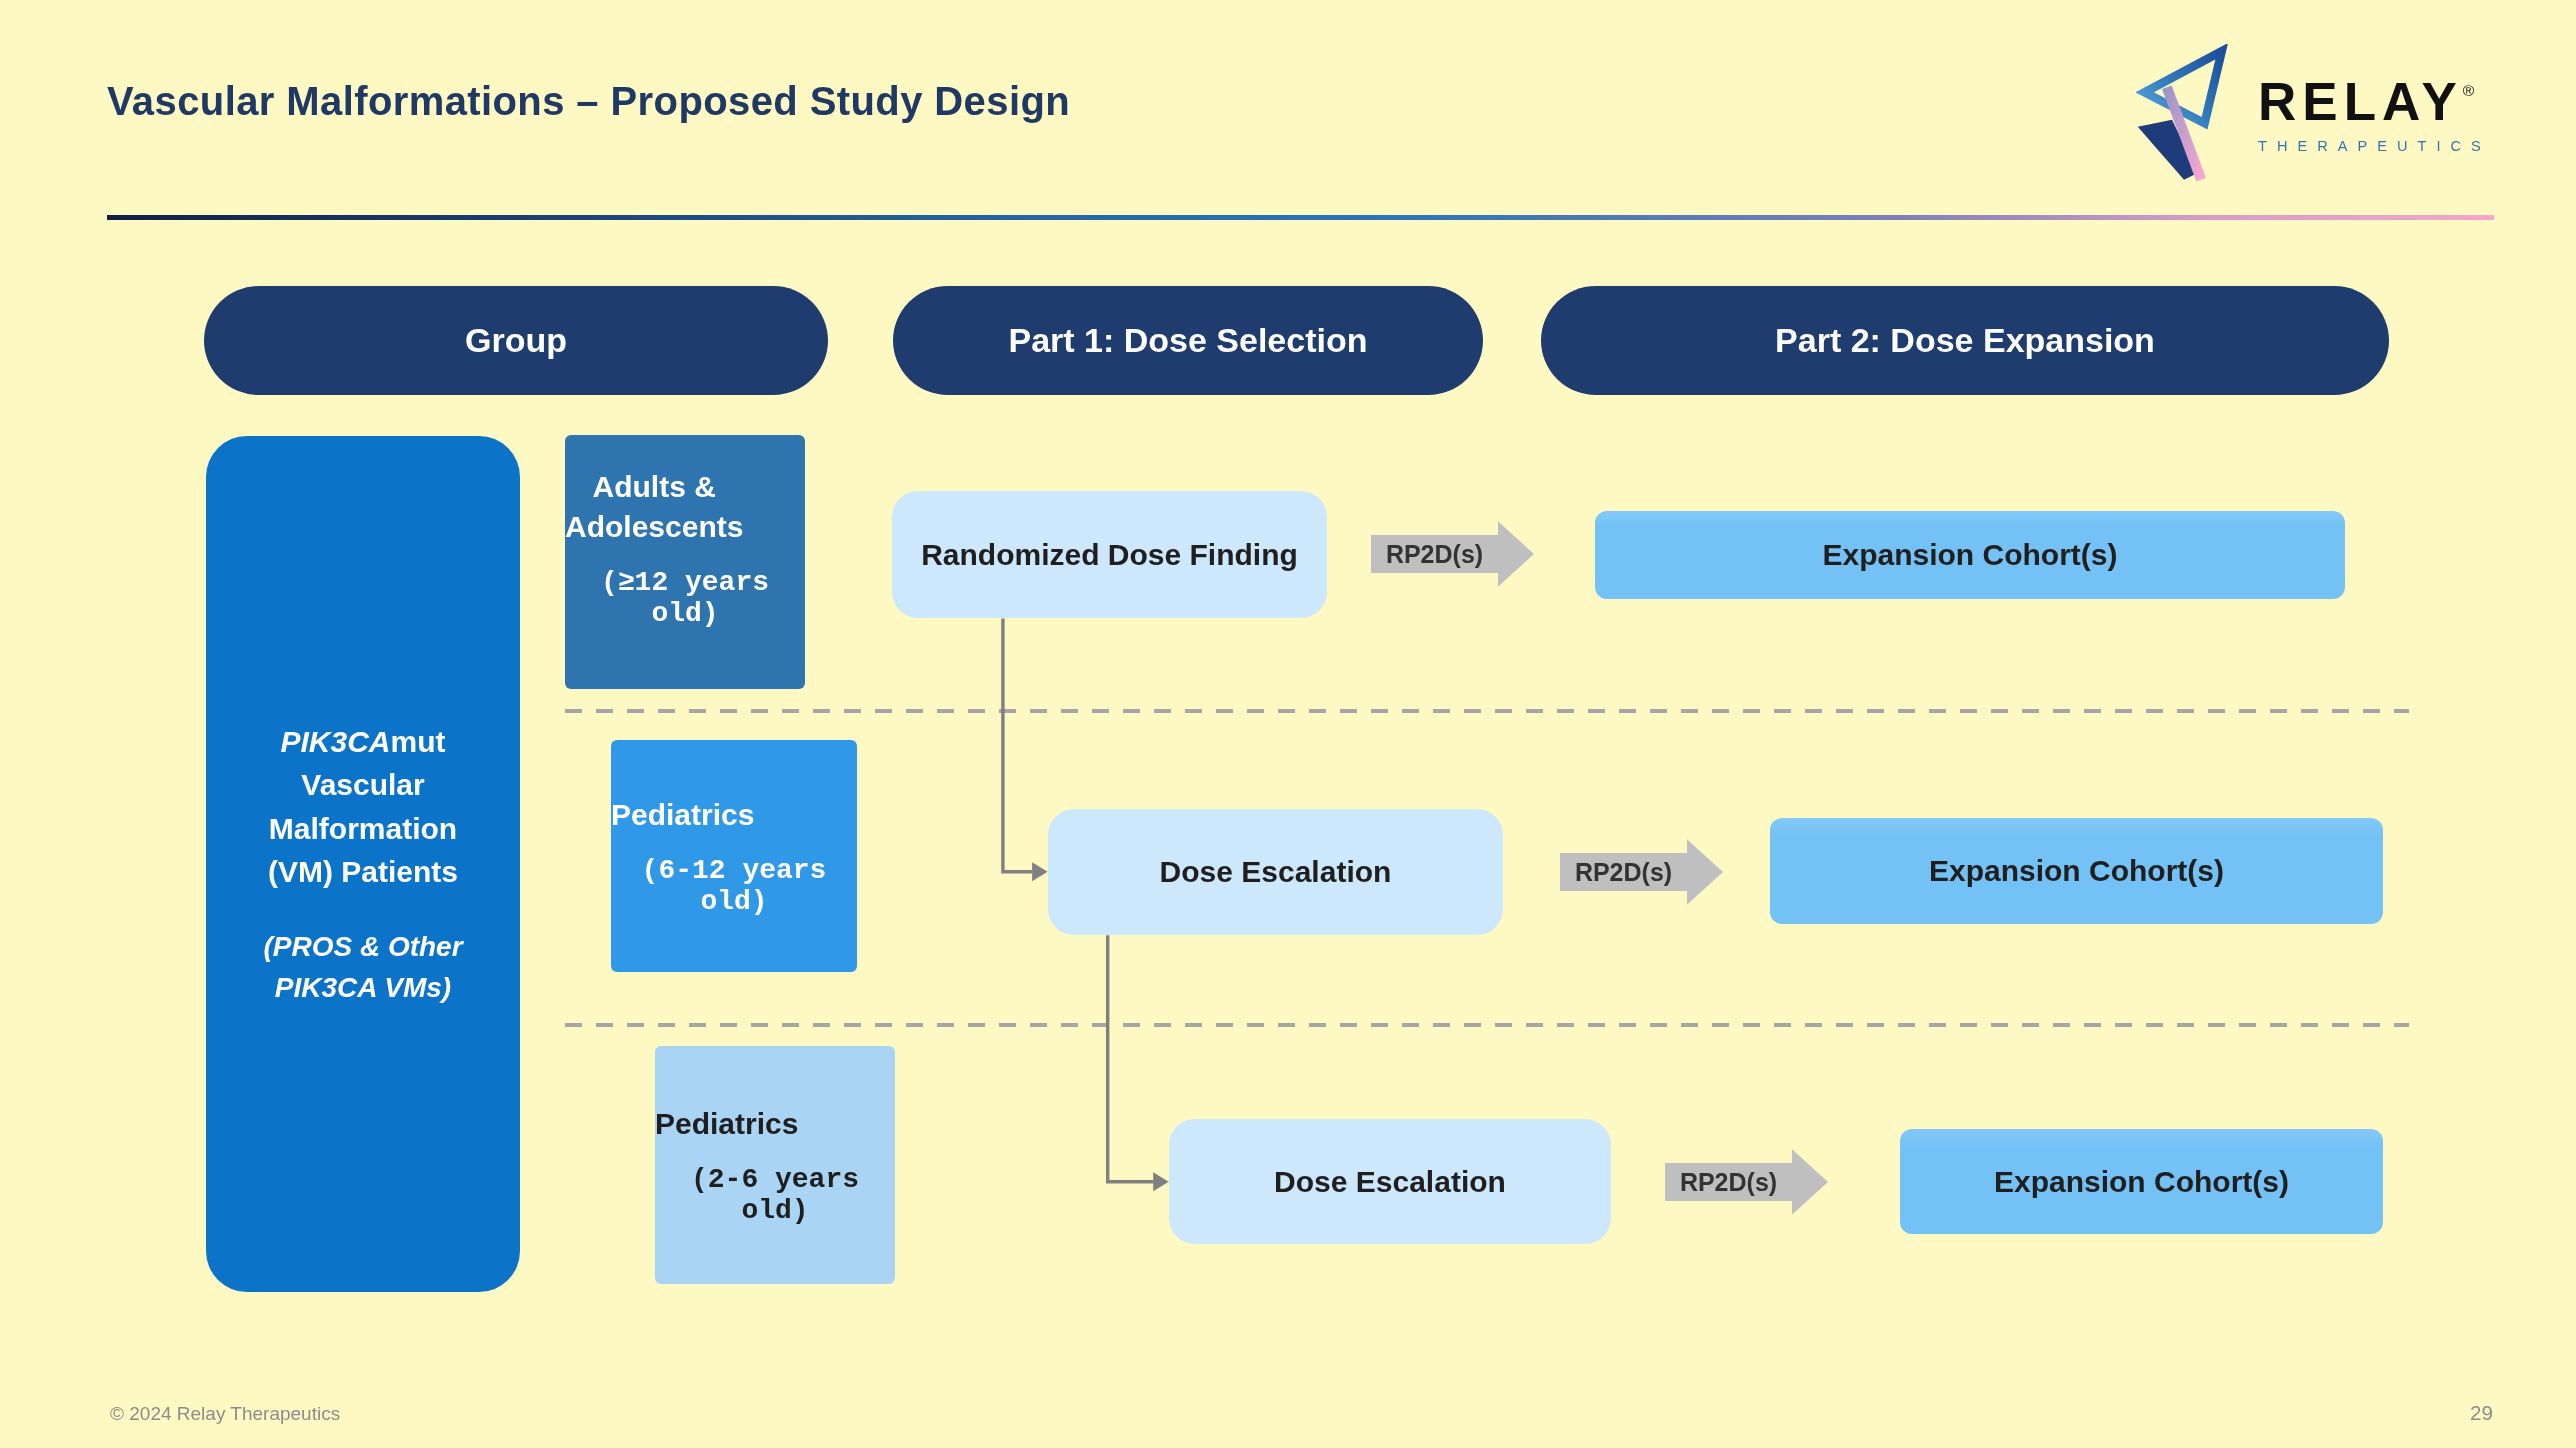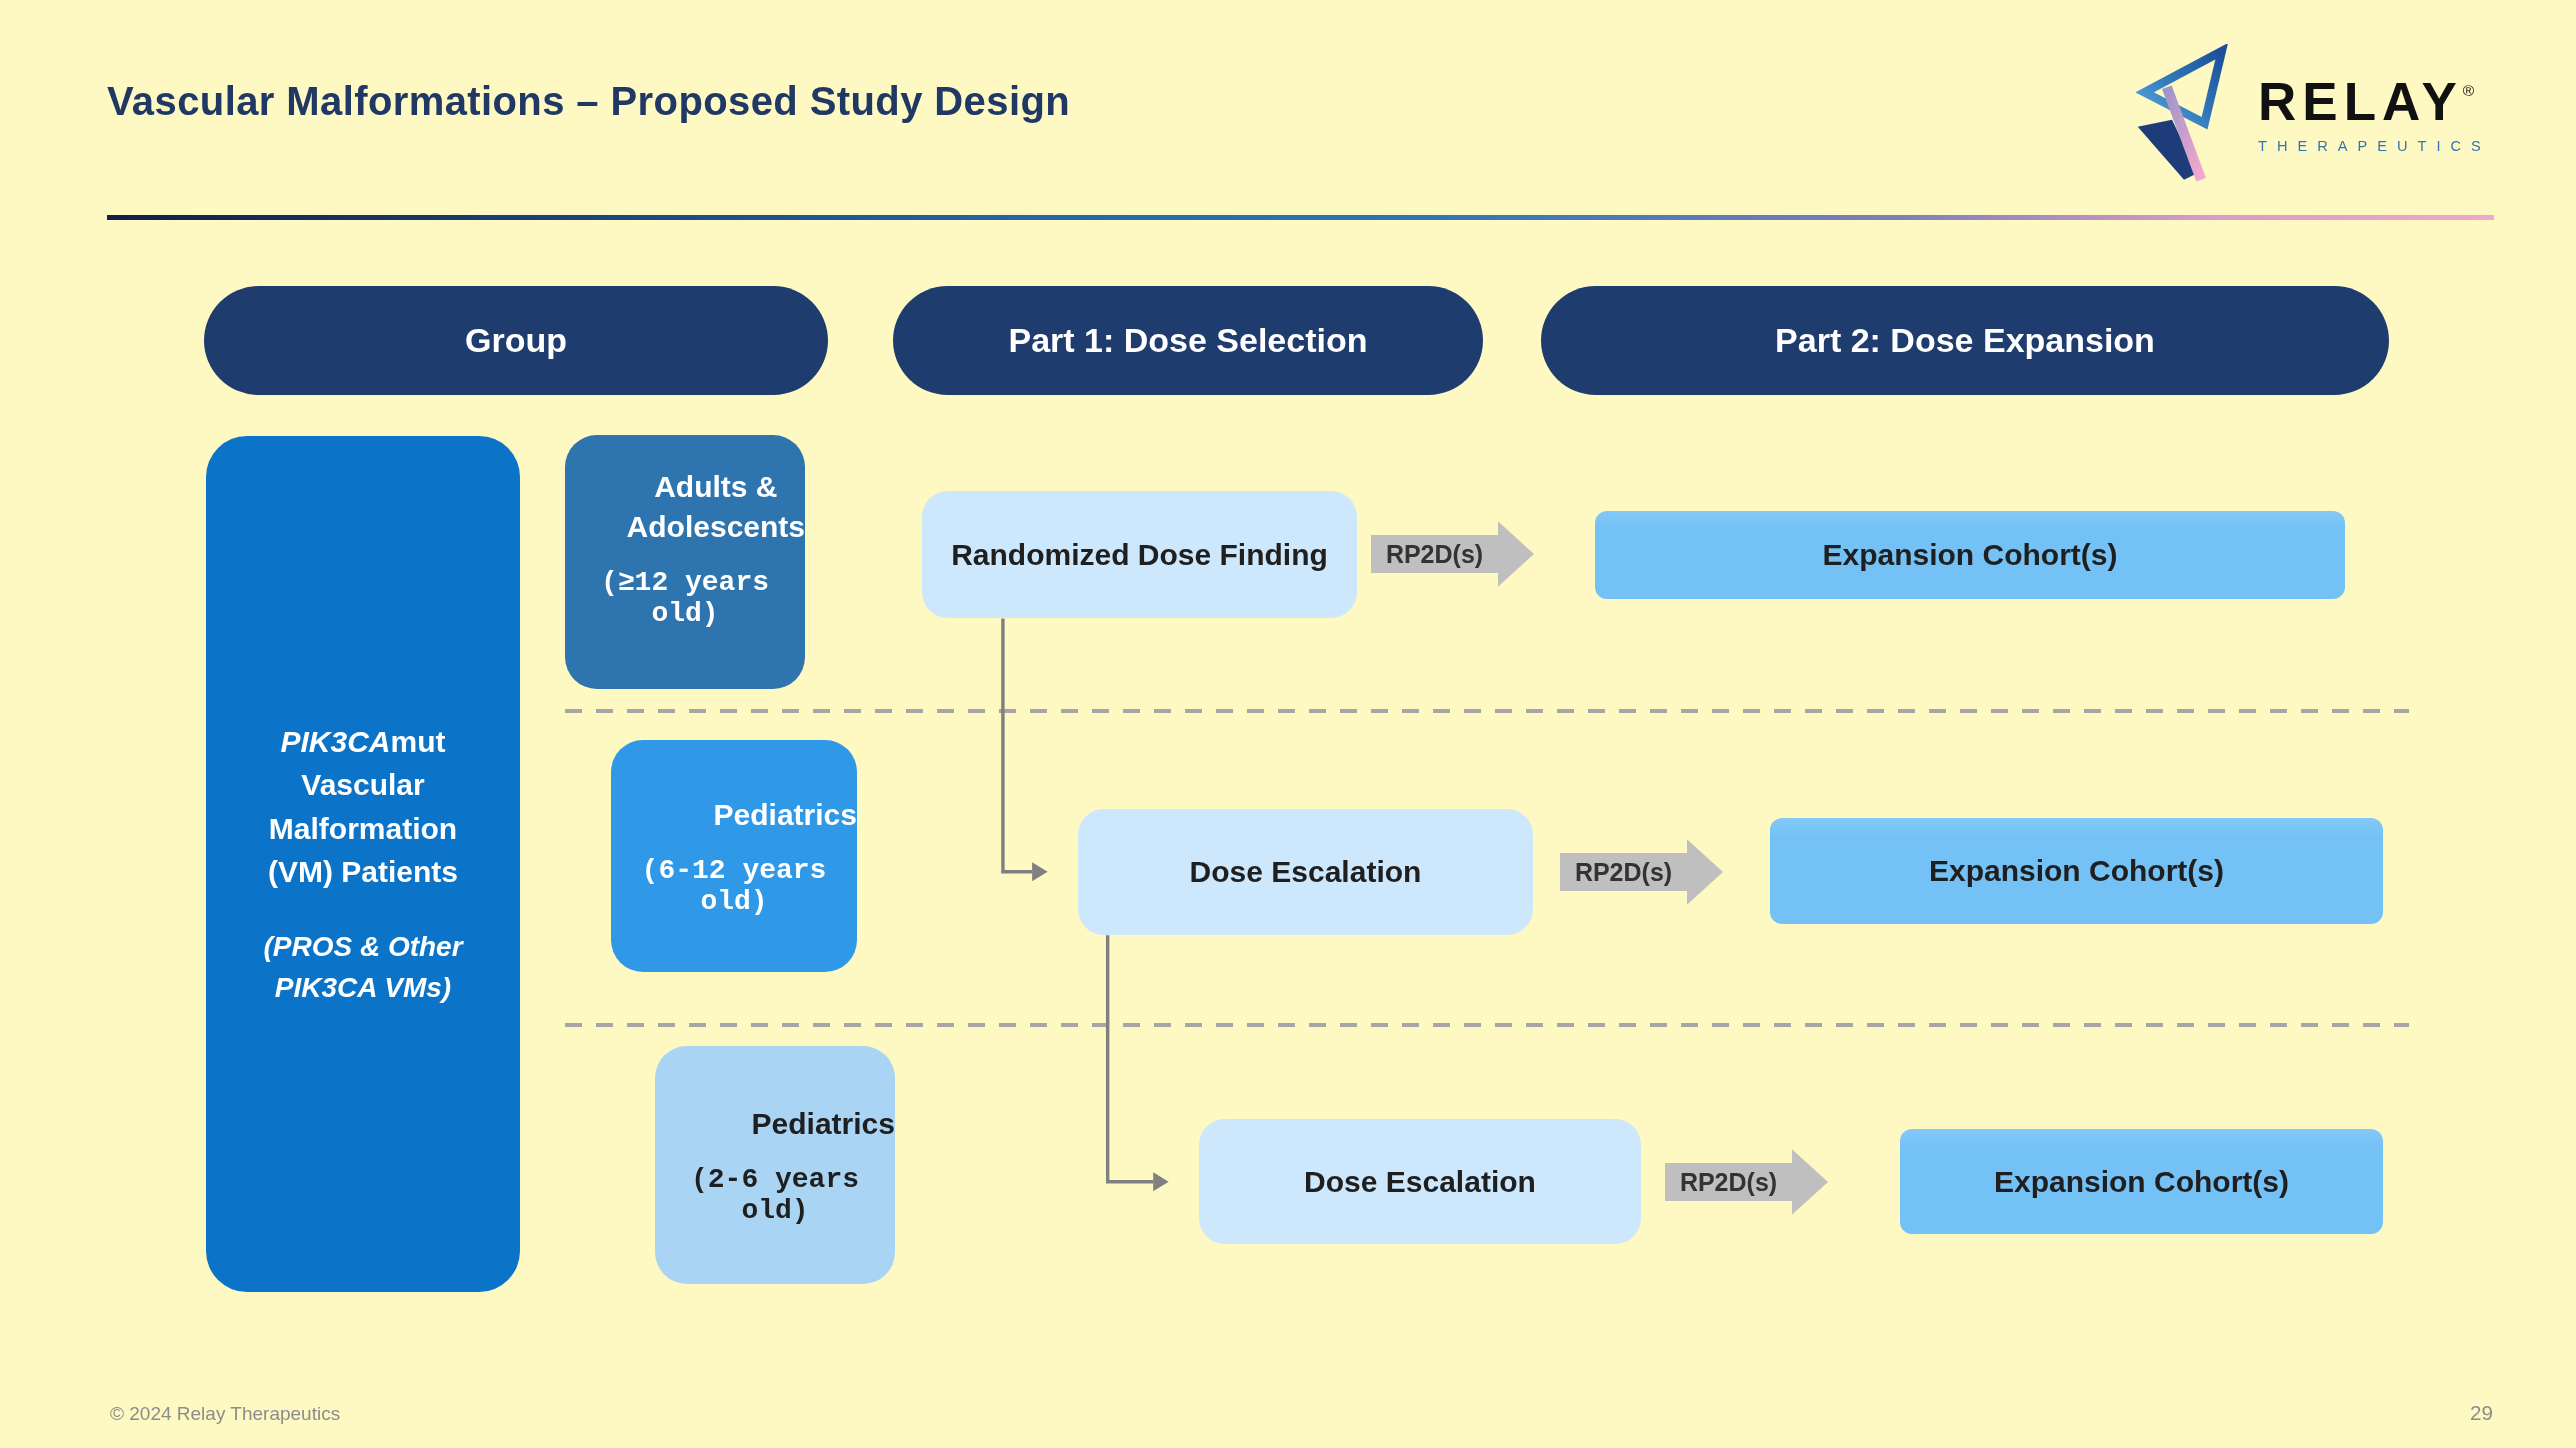--- a/index.html
+++ b/index.html
@@ -30,34 +30,34 @@
   .pill.part1{left:893px;top:286px;width:590px;}
   .pill.part2{left:1541px;top:286px;width:848px;}
 
   .patient{position:absolute;left:206px;top:436px;width:314px;height:856px;border-radius:41px;background:var(--azure);
            display:flex;flex-direction:column;align-items:center;justify-content:center;color:#ffffff;text-align:center;}
   .patient .gene-line{font-size:30px;font-weight:700;line-height:1.45;}
   .patient .gene-line em{font-style:italic;}
   .patient .population{font-size:30px;font-weight:700;line-height:1.45;white-space:pre-line;}
   .patient .subnote{margin-top:33px;font-size:28px;font-weight:700;font-style:italic;line-height:1.45;white-space:pre-line;}
 
-  .group-box{position:absolute;border-radius:32px;display:flex;flex-direction:column;align-items:flex-end;justify-content:center;
+  .group-box{position:absolute;border-radius:6px;display:flex;flex-direction:column;align-items:flex-start;justify-content:center;
              text-align:center;color:#ffffff;}
   .group-box .g-title{font-size:30px;font-weight:700;line-height:1.35;white-space:pre-line;}
   .group-box .g-age{font-size:28px;font-weight:700;margin-top:19px;font-family:Liberation Mono, monospace;}
   .group-box.adults{left:565px;top:435px;width:240px;height:254px;background:var(--steel);padding-bottom:29px;}
   .group-box.ped612{left:611px;top:740px;width:246px;height:232px;background:var(--vivid);}
   .group-box.ped26{left:655px;top:1046px;width:240px;height:238px;background:var(--lightsky);color:var(--text-dark);}
 
   .dashline{position:absolute;height:4.3px;left:565px;width:1844px;
             background:repeating-linear-gradient(90deg,var(--dash-gray) 0 17px,transparent 17px 31px);}
   .dash1{top:709px;} .dash2{top:1023px;}
 
   .flow-box{position:absolute;border-radius:26px;background:var(--pale);display:flex;align-items:center;justify-content:center;
-            color:var(--text-dark);font-size:30px;font-weight:700;margin-left:30px;}
+            color:var(--text-dark);font-size:30px;font-weight:700;}
   .flow-box.rdf{left:892px;top:491px;width:435px;height:127px;}
   .flow-box.de1{left:1048px;top:809px;width:455px;height:126px;}
   .flow-box.de2{left:1169px;top:1119px;width:442px;height:125px;}
 
   .exp-box{position:absolute;border-radius:12px;background:linear-gradient(180deg,#83c9f8 0%,var(--sky) 18%,var(--sky) 100%);
            display:flex;align-items:center;justify-content:center;color:var(--text-dark);font-size:30px;font-weight:700;text-align:center;}
   .exp-box.e1{left:1595px;top:511px;width:750px;height:88px;}
   .exp-box.e2{left:1770px;top:818px;width:613px;height:106px;}
   .exp-box.e3{left:1900px;top:1129px;width:483px;height:105px;}
 

